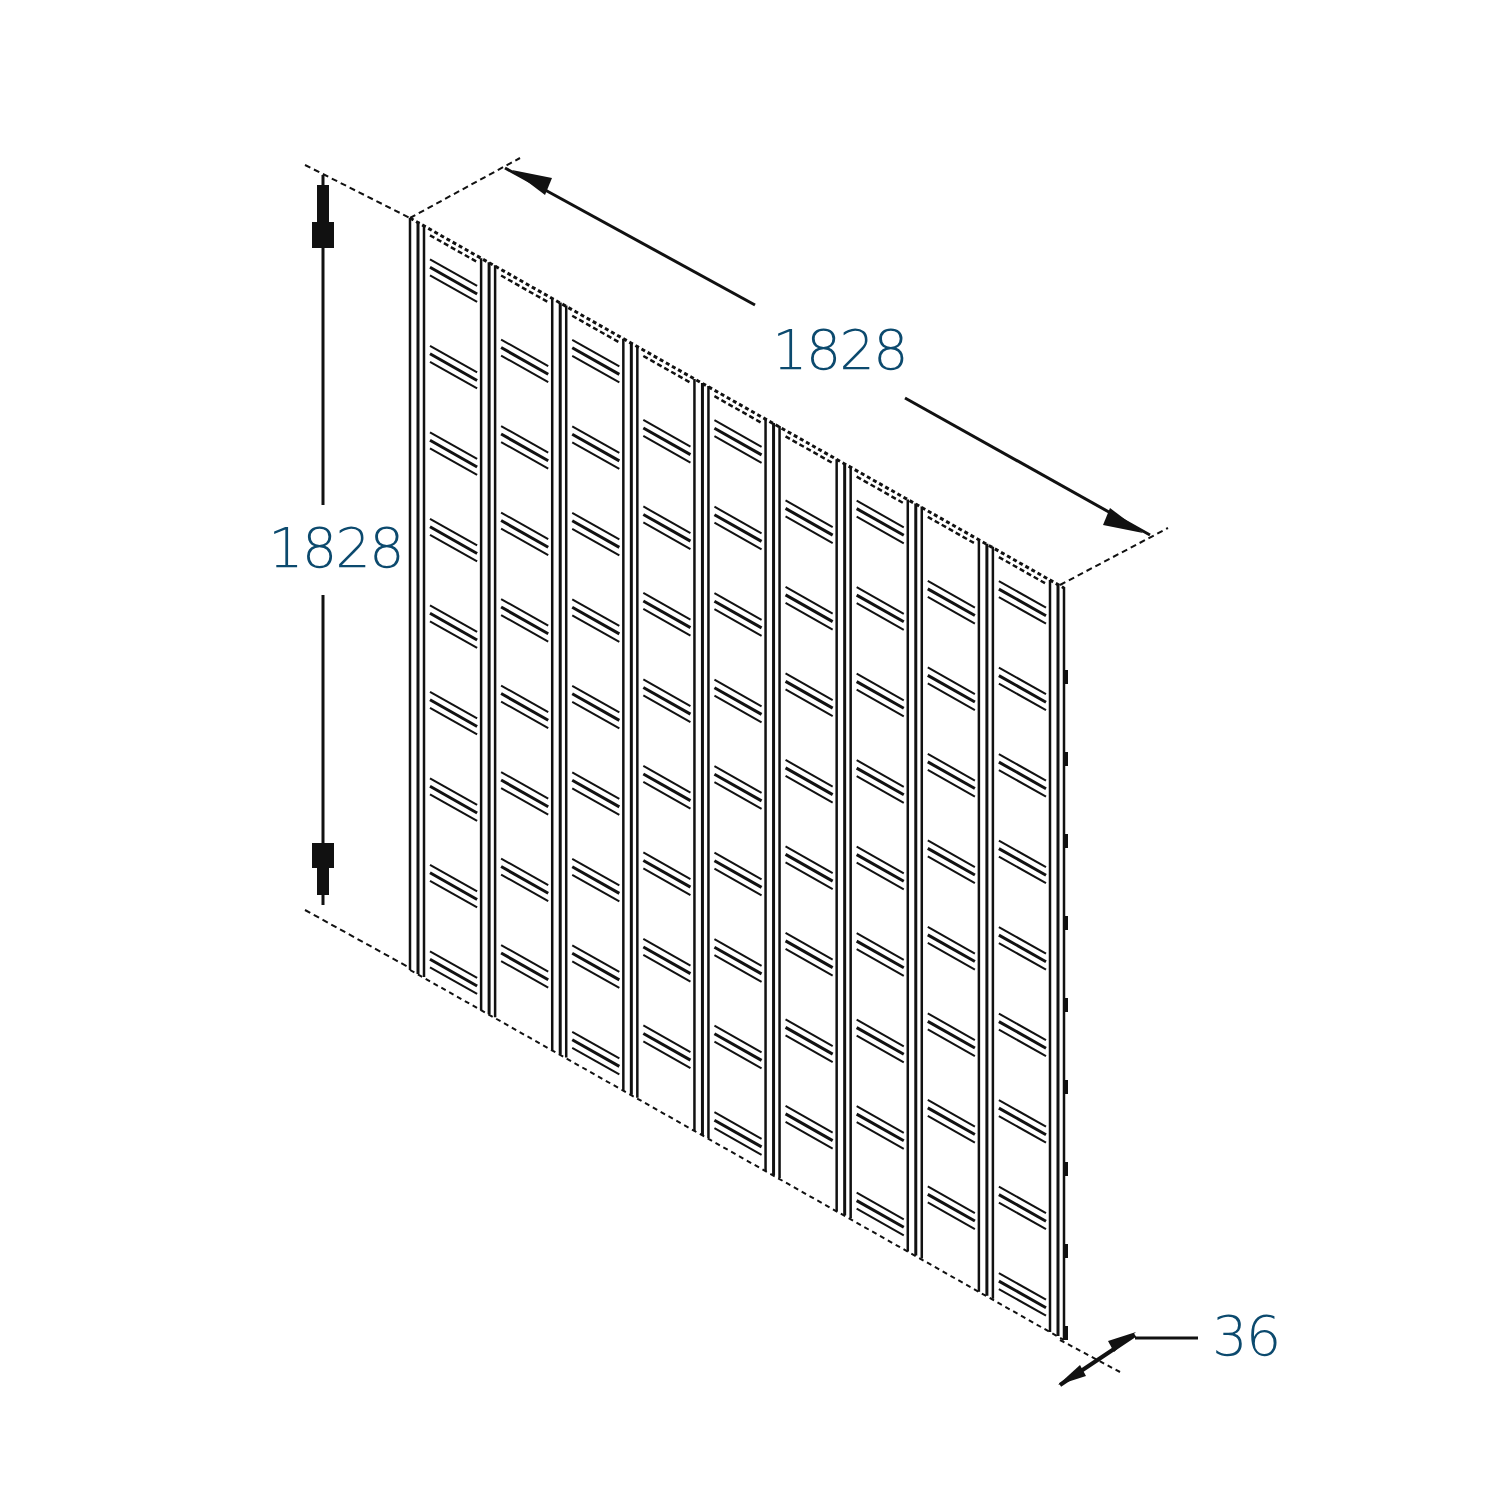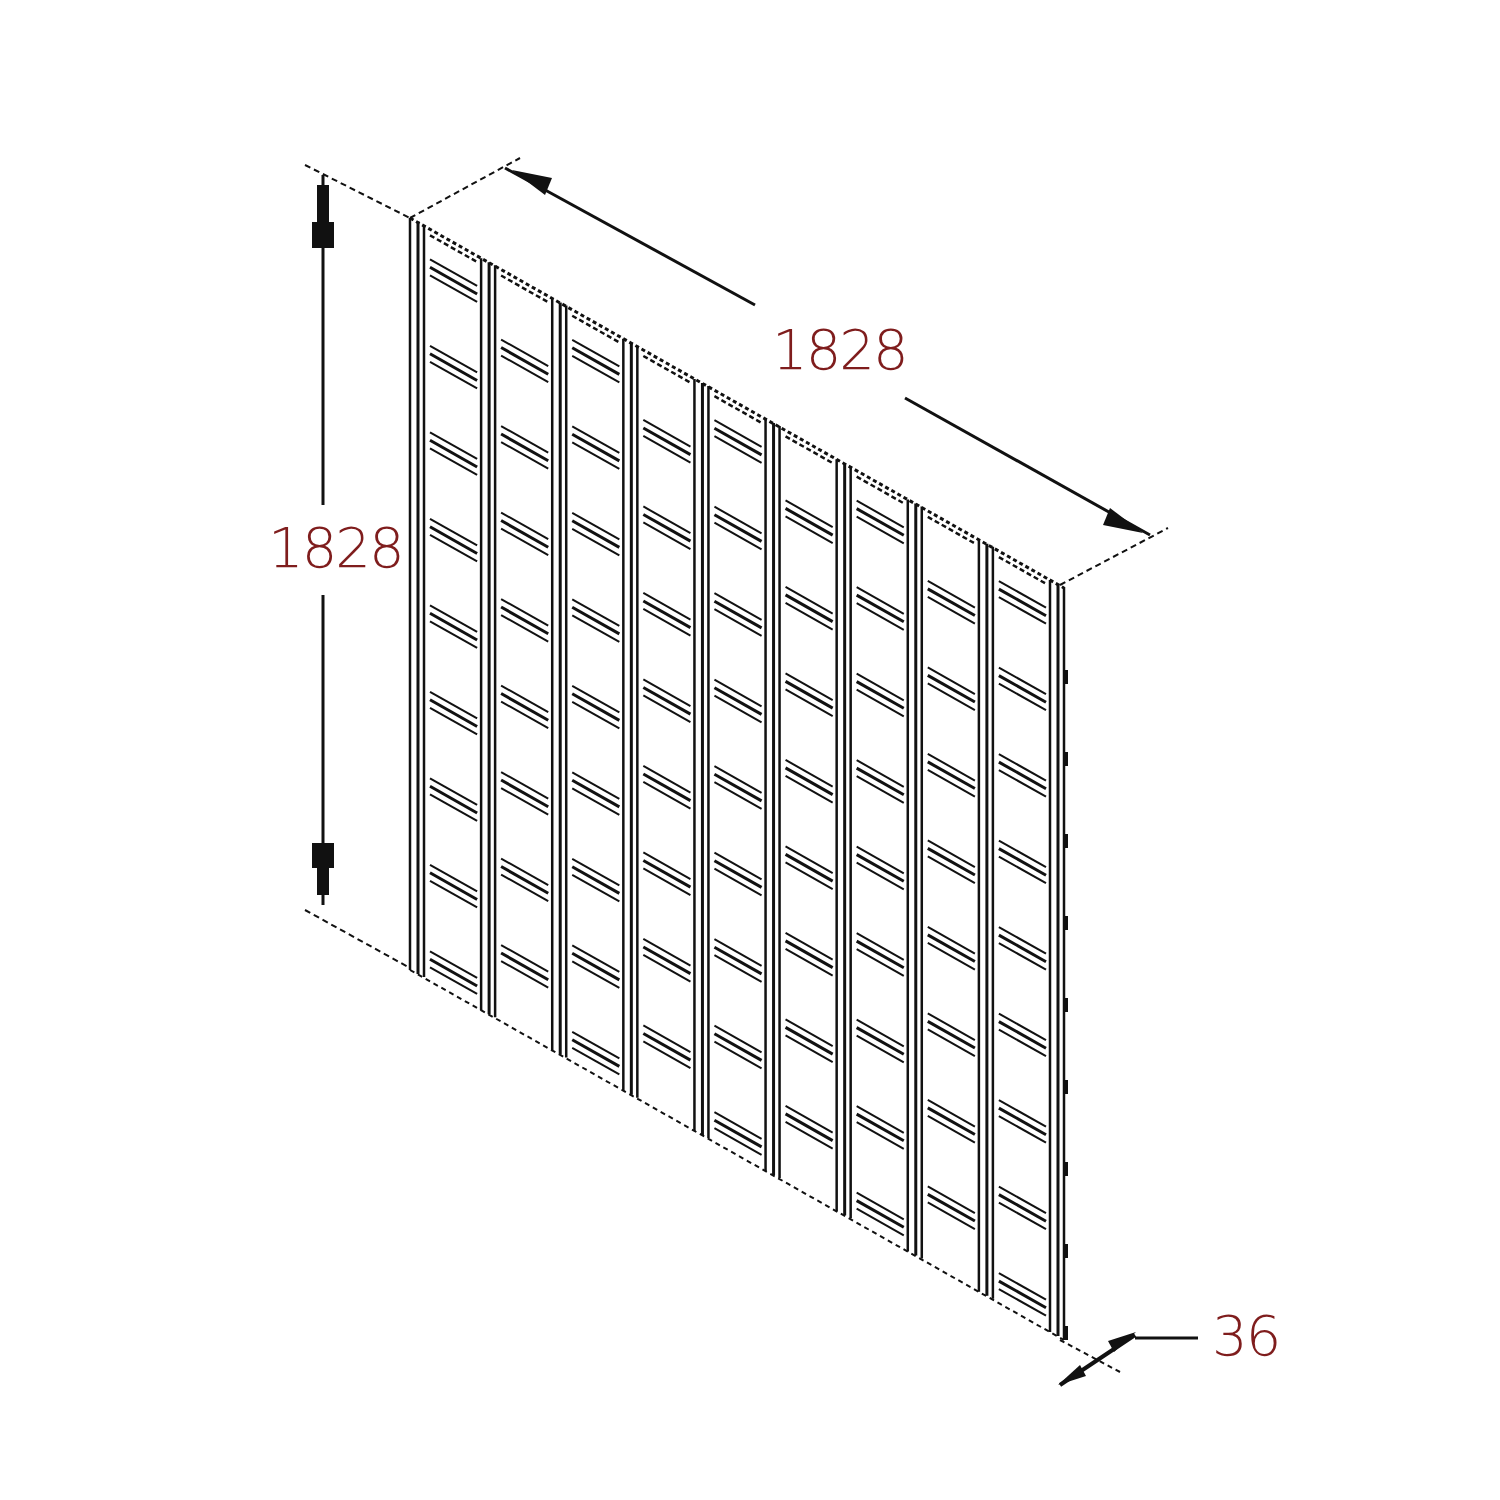--- a/index.html
+++ b/index.html
@@ -1,18 +1,18 @@
 <!DOCTYPE html>
 <html><head>
   <meta charset="utf-8">
   <style>
     html, body { margin: 0; padding: 0; background: #ffffff; }
     body { width: 1500px; height: 1500px; position: relative; overflow: hidden; font-family: "DejaVu Sans", sans-serif; }
     #drawing { position: absolute; left: 0; top: 0; width: 1500px; height: 1500px; }
-    .dim-label { position: absolute; font-family: "DejaVu Sans", sans-serif; font-size: 56px; color: #7f1d1d; letter-spacing: -2px; font-weight: 300; line-height: 1; }
+    .dim-label { position: absolute; font-family: "DejaVu Sans", sans-serif; font-size: 56px; color: #0c4a6e; letter-spacing: -2px; font-weight: 300; line-height: 1; }
     #label-width { left: 772px; top: 322px; }
     #label-height { left: 268px; top: 520px; }
     #label-thickness { left: 1212px; top: 1308px; text-align: right; }
   </style>
 </head>
 <body>
 
 <svg id="drawing" viewBox="0 0 1500 1500" xmlns="http://www.w3.org/2000/svg">
   <defs>
     <marker id="arrowEnd" markerWidth="10" markerHeight="10" refX="9" refY="5" orient="auto" markerUnits="userSpaceOnUse">

